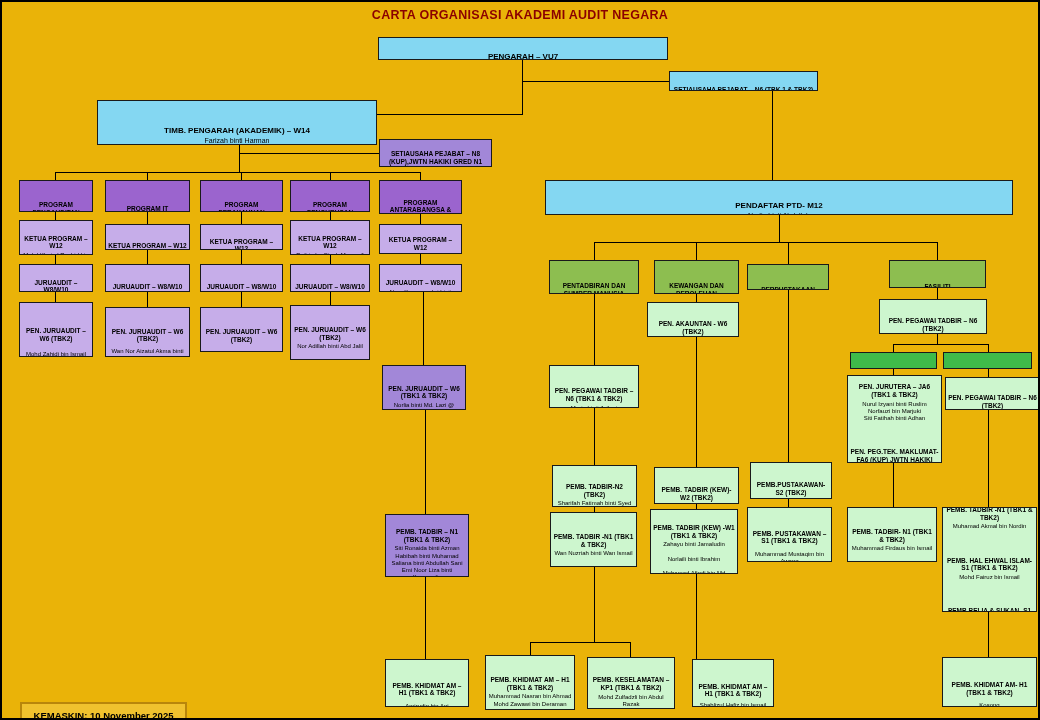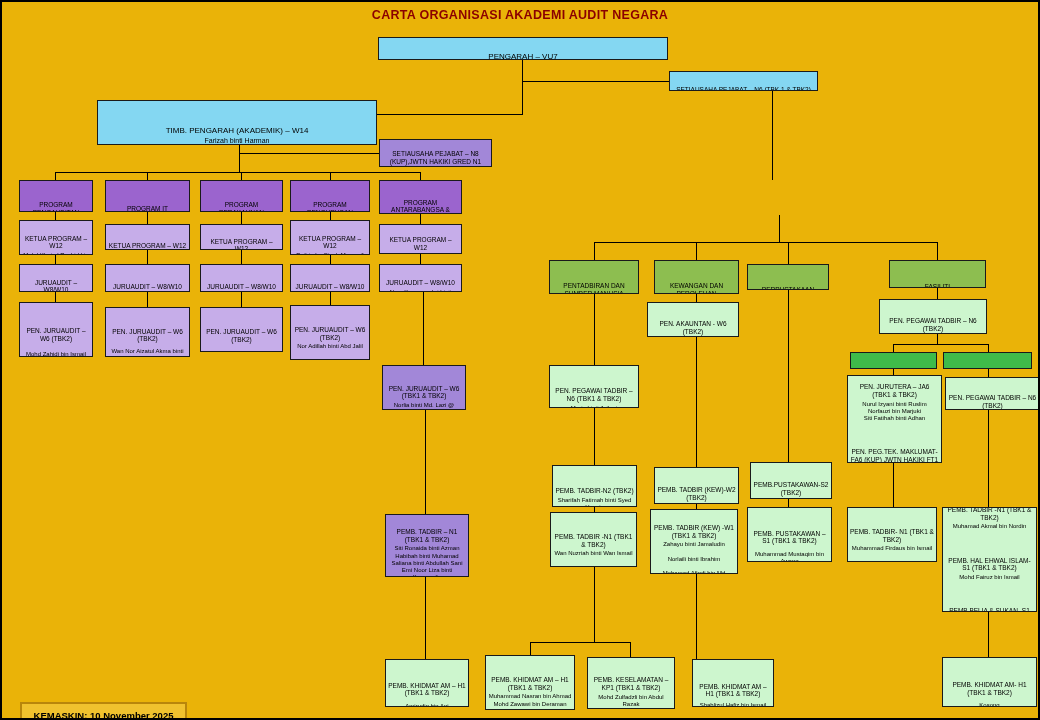--- a/index.html
+++ b/index.html
@@ -1,19 +1,19 @@
 <!DOCTYPE html>
 <html><head>
 <meta charset="utf-8">
 <style>
   html,body{margin:0;padding:0;background:#fff;font-family:"Liberation Sans",sans-serif;}
   .page{position:relative;width:1040px;height:720px;background:#eab308;border:2px solid #000;box-sizing:border-box;overflow:hidden;}
   .page-title{position:absolute;top:6px;left:0;width:100%;text-align:center;font-weight:700;font-size:12.5px;color:#8B0000;letter-spacing:.3px;}
   .box{position:absolute;border:1px solid #1a1a1a;box-sizing:border-box;display:flex;flex-direction:column;justify-content:center;align-items:center;text-align:center;padding:1px 2px;overflow:hidden;}
-  .box .t{font-weight:400;font-size:6.5px;line-height:1.18;white-space:pre-line;color:#000;margin-top:26px;}
+  .box .t{font-weight:700;font-size:6.5px;line-height:1.18;white-space:pre-line;color:#000;margin-top:26px;}
   .box .n{font-size:6px;line-height:1.22;white-space:pre-line;margin-top:2px;color:#000;}
   .lg .t{font-size:8px;}
   .lg .n{font-size:7px;}
   .blue{background:#84D7F2;}
   .purple-d{background:#9B64CE;}
   .purple-l{background:#C6ADE9;}
   .purple-m{background:#A287D8;}
   .green-d{background:#8DBE50;}
   .green-b{background:#3FBB4A;}
   .green-l{background:#CDF6CE;}
@@ -96,20 +96,24 @@
     <div class="n">Norhasnida binti Shoib</div>
   </div>
   <div class="box blue lg" style="left:95px;top:98px;width:280px;height:45px">
     <div class="t">TIMB. PENGARAH (AKADEMIK) – W14</div>
     <div class="n">Farizah binti Harman</div>
   </div>
   <div class="box purple-m" style="left:377px;top:137px;width:113px;height:28px">
     <div class="t">SETIAUSAHA PEJABAT – N8 (KUP),JWTN HAKIKI GRED N1 (TBK1 &amp; TBK2)</div>
     <div class="n">Suzilah binti Mohd Idris</div>
   </div>
+  <div class="box blue lg" style="left:543px;top:178px;width:468px;height:35px">
+    <div class="t">PENDAFTAR PTD- M12</div>
+    <div class="n">Nadia binti Abdullah</div>
+  </div>
 
   <div class="box purple-d" style="left:17px;top:178px;width:74px;height:32px">
     <div class="t">PROGRAM PENGAUDITAN</div>
   </div>
   <div class="box purple-d" style="left:103px;top:178px;width:85px;height:32px">
     <div class="t">PROGRAM IT</div>
   </div>
   <div class="box purple-d" style="left:198px;top:178px;width:83px;height:32px">
     <div class="t">PROGRAM PERAKAUNAN</div>
   </div>

